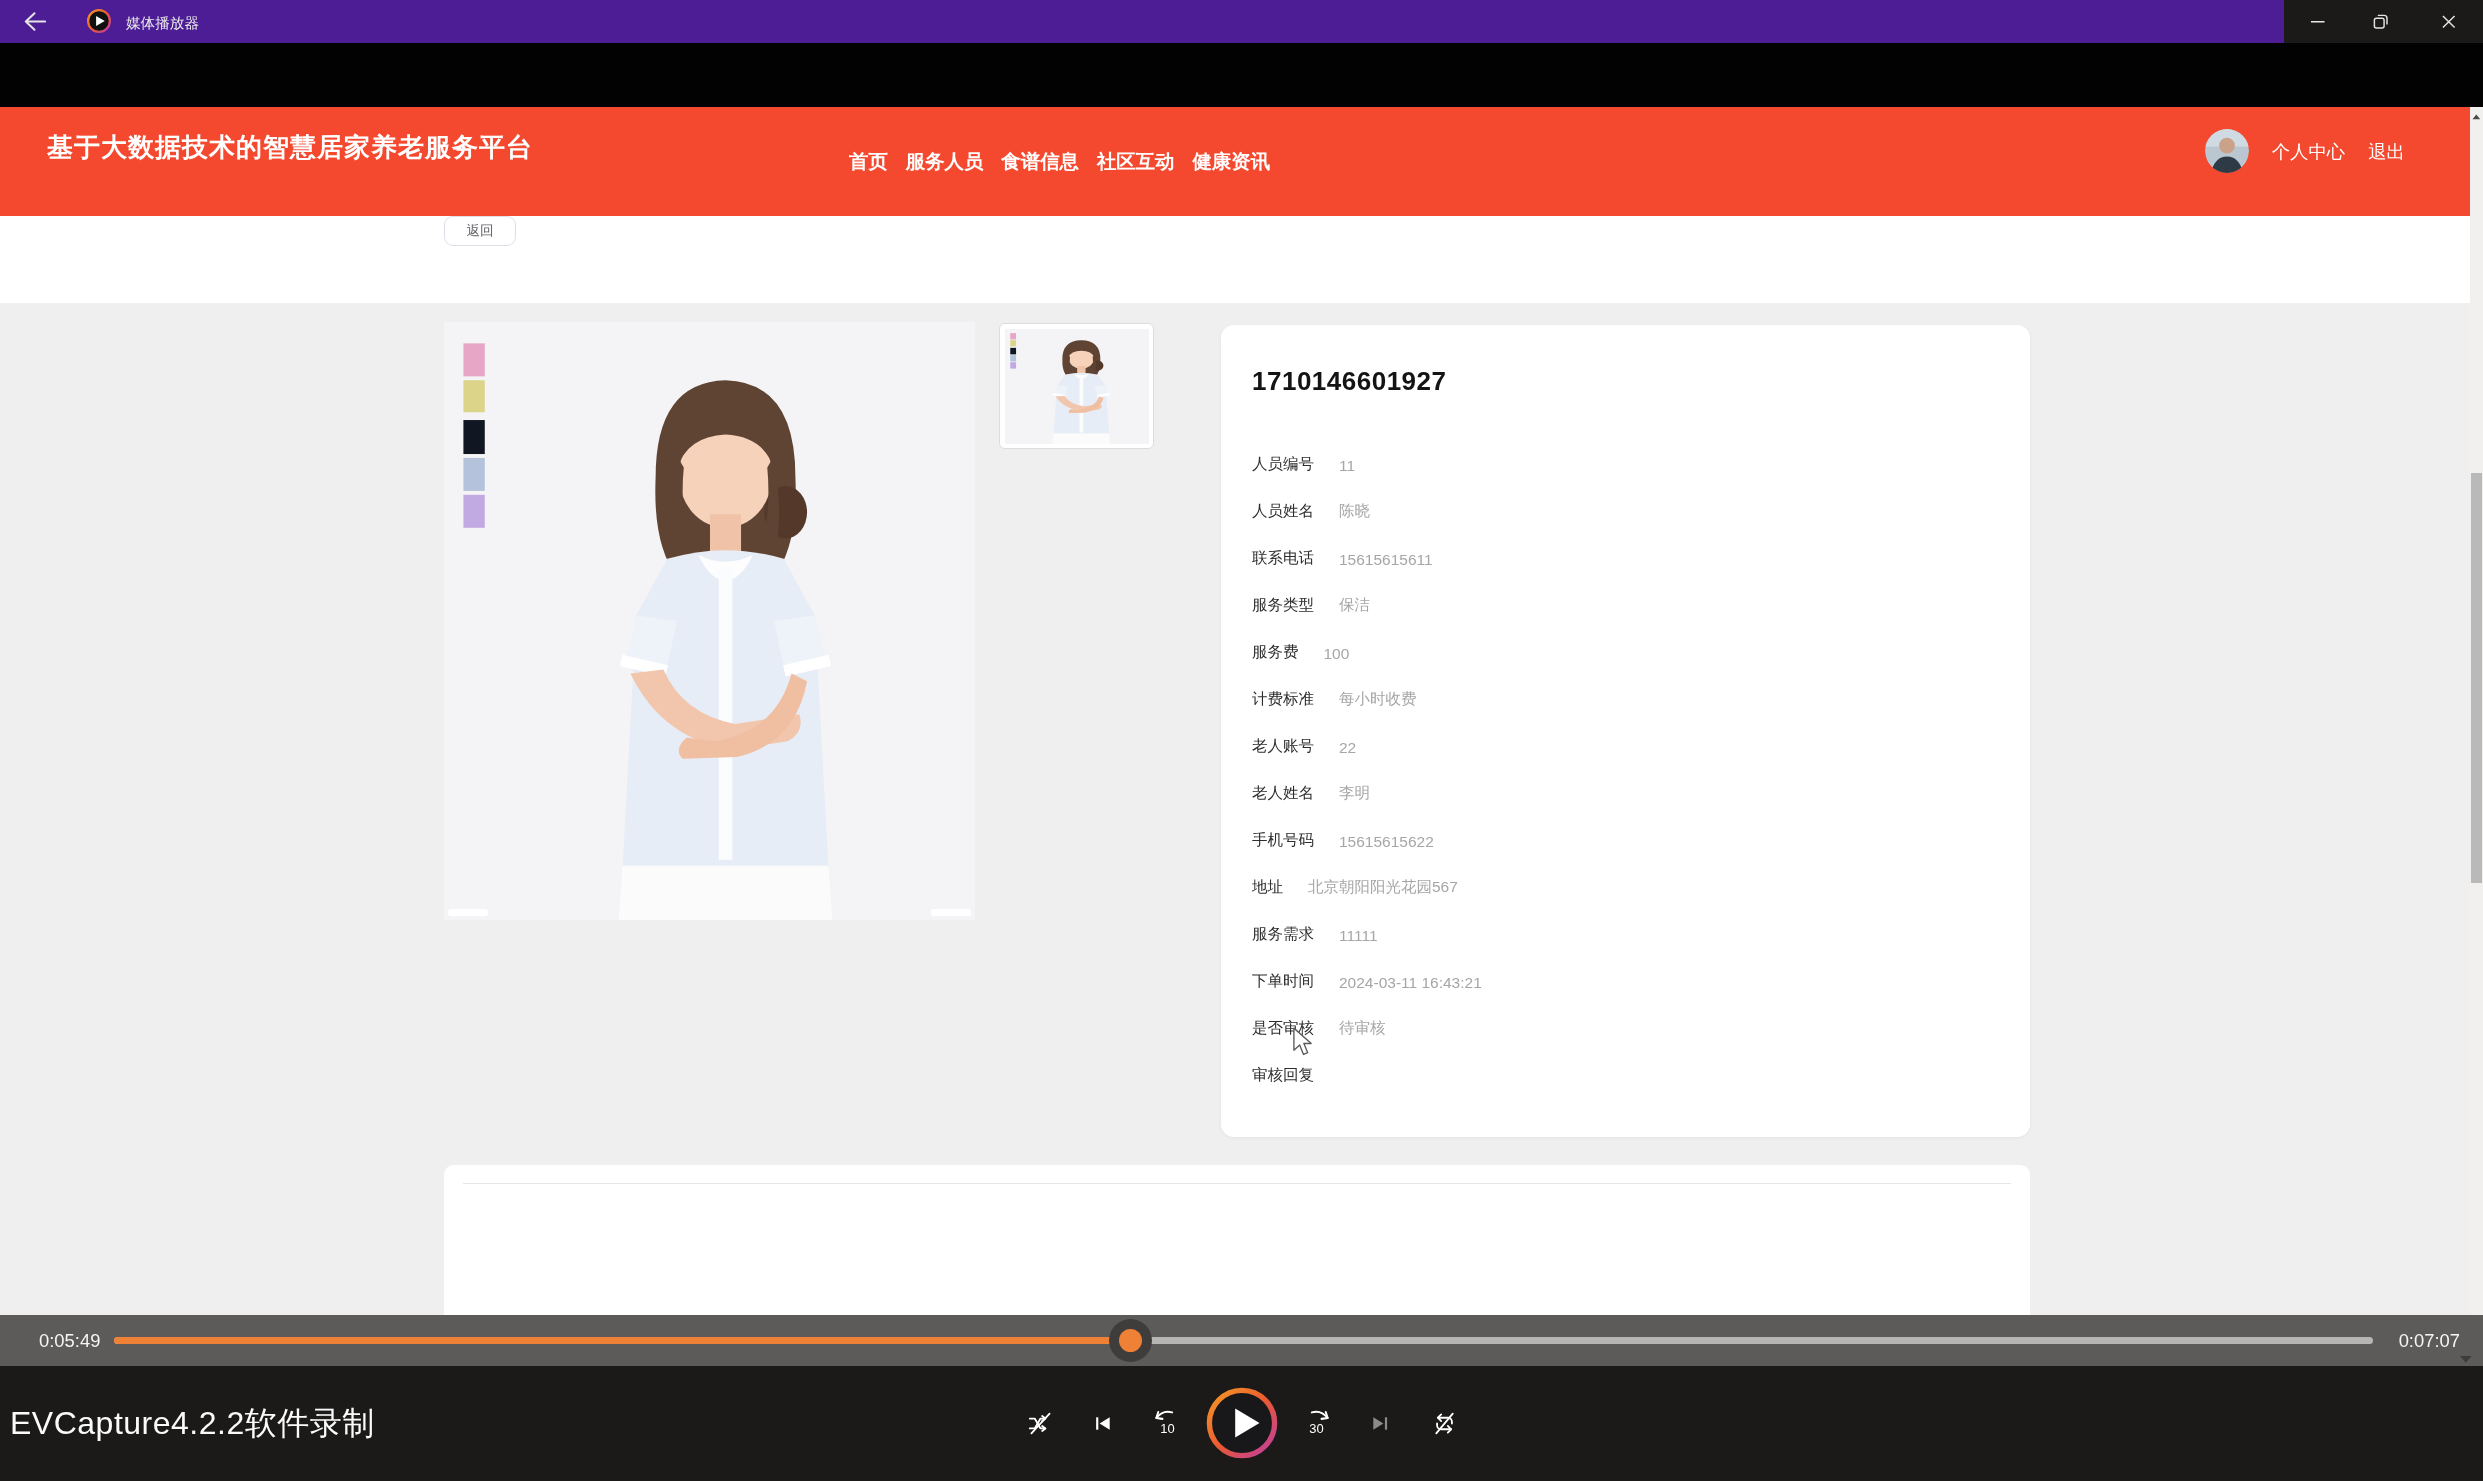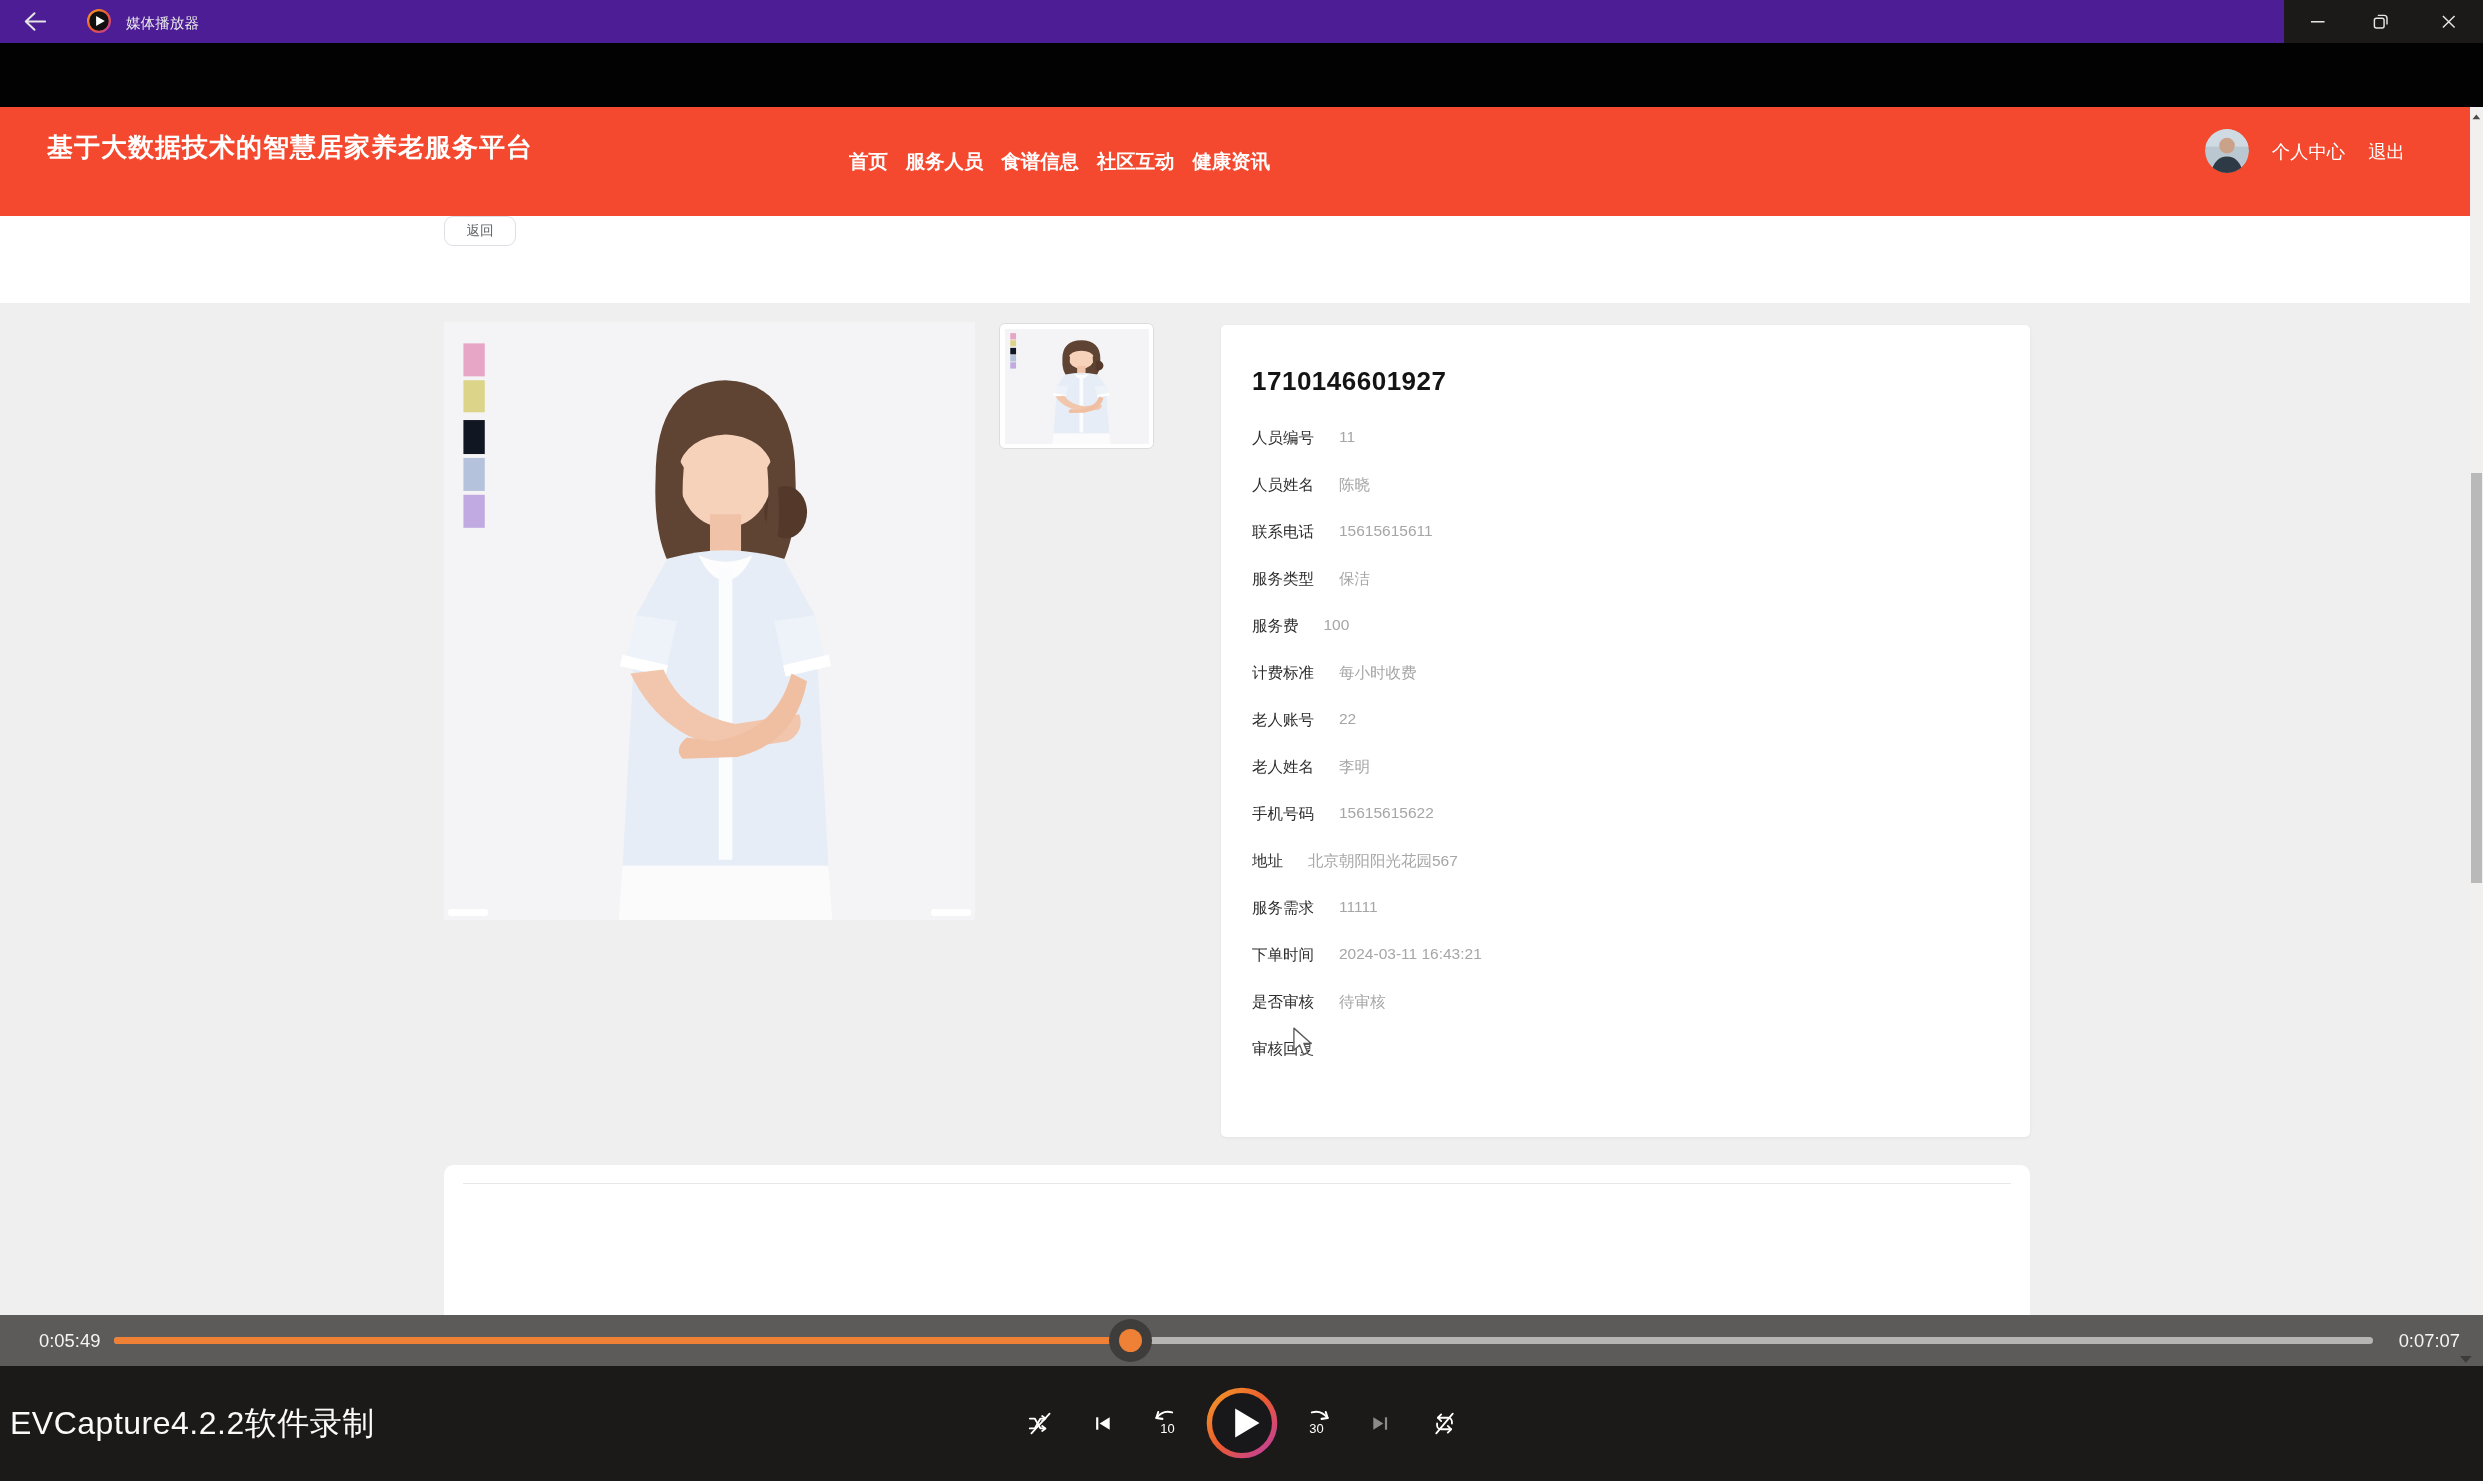--- a/index.html
+++ b/index.html
@@ -35,24 +35,24 @@
   .white-band{position:absolute;left:0;top:109px;width:2471px;height:87px;background:#ffffff;}
 
   .back-btn{position:absolute;left:444px;top:109px;width:72px;height:30px;background:#ffffff;border:1px solid #dcdfe6;border-radius:9px;font-size:13.6px;color:#606266;display:flex;align-items:center;justify-content:center;cursor:pointer;}
 
   .photo-main{position:absolute;left:444px;top:215px;width:531px;height:598px;background:#f4f4f6;overflow:hidden;}
   .photo-corner{position:absolute;bottom:3.9px;width:40px;height:6.8px;background:#ffffff;border-radius:2.9px;}
   .photo-corner.l{left:3.9px;} .photo-corner.r{right:3.9px;}
 
   .thumb{position:absolute;left:999px;top:216px;width:155px;height:126px;background:#ffffff;border:1px solid #dcdcdc;border-radius:5.8px;display:flex;align-items:center;justify-content:center;cursor:pointer;}
 
-  .detail-card{position:absolute;left:1221px;top:218px;width:809px;height:812px;background:#ffffff;border-radius:5px;box-shadow:0 1px 3.9px rgba(0,0,0,0.05);}
+  .detail-card{position:absolute;left:1221px;top:218px;width:809px;height:812px;background:#ffffff;border-radius:13px;box-shadow:0 1px 3.9px rgba(0,0,0,0.05);}
   .detail-title{position:absolute;left:31px;top:41px;font-size:26px;font-weight:bold;color:#141414;letter-spacing:0.5px;}
   .detail-fields{position:absolute;left:31px;top:103px;right:31px;}
-  .field-row{display:flex;align-items:flex-start;height:47px;}
+  .field-row{display:flex;align-items:flex-end;height:47px;}
   .field-label{font-size:15.5px;color:#2d2d2d;white-space:nowrap;}
   .field-value{font-size:15.5px;color:#a6a6a6;margin-left:25px;white-space:nowrap;}
 
   .bottom-card{position:absolute;left:444px;top:1058px;width:1586px;height:213px;background:#ffffff;border-radius:9.7px;}
   .bottom-divider{position:absolute;left:19.4px;right:19.4px;top:17.5px;height:1px;background:#e7e7e7;}
 
   
   .pg-scrollbar{position:absolute;right:0;top:0;width:12.6px;height:1208px;background:#f1f0ef;}
   .pg-scroll-up{position:absolute;left:0;top:4.9px;width:12.6px;height:9.7px;display:flex;align-items:center;justify-content:center;}
   .pg-scroll-thumb{position:absolute;left:1px;top:366px;width:10.7px;height:410px;background:#b9b9b9;}

